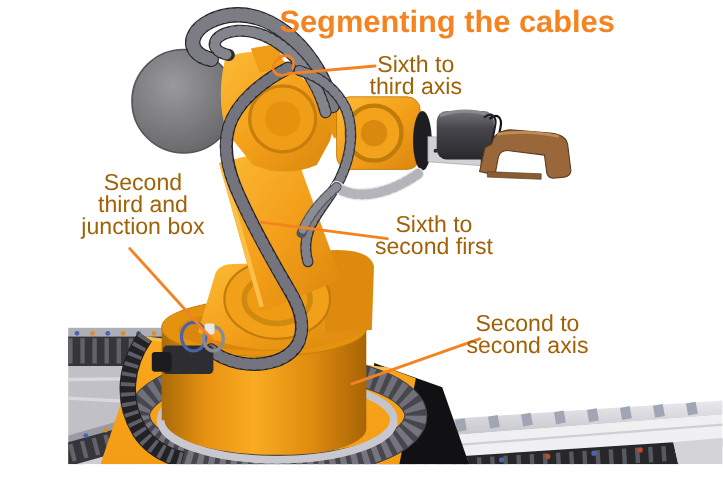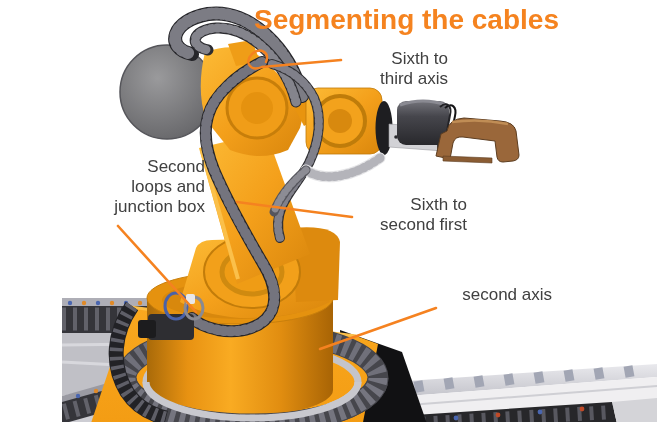--- a/index.html
+++ b/index.html
@@ -7,22 +7,22 @@
     position:relative;width:657px;height:422px;overflow:hidden;background:#ffffff;
     font-family:"Liberation Sans","DejaVu Sans",sans-serif;
   }
   #robot-svg{position:absolute;left:0;top:0;}
   .title{
     position:absolute;left:254px;top:4px;width:400px;
     font-size:28px;font-weight:bold;color:#F5831F;letter-spacing:0px;
     white-space:nowrap;
   }
   .callout{
-    position:absolute;color:#404040;font-size:17px;line-height:20px;
-    text-align:right;
+    position:absolute;color:#a16207;font-size:21px;line-height:20px;
+    text-align:center;
   }
   .callout div{white-space:nowrap;}
   .co-sixth   {left:308px;top:49px;width:140px;}
   .co-service {left:55px; top:157px;width:150px;}
   .co-third   {left:322px;top:195px;width:145px;}
   .co-second  {left:407px;top:285px;width:145px;}
 </style>
 </head>
 <body>
 
@@ -220,26 +220,27 @@
 
   <div class="title">Segmenting the cables</div>
 
   <div class="callout co-sixth">
     <div>Sixth to</div>
     <div>third axis</div>
   </div>
 
   <div class="callout co-service">
     <div>Second</div>
-    <div>loops and</div>
+    <div>third and</div>
     <div>junction box</div>
   </div>
 
   <div class="callout co-third">
     <div>Sixth to</div>
     <div>second first</div>
   </div>
 
   <div class="callout co-second">
+    <div>Second to</div>
     <div>second axis</div>
   </div>
 
 </div>
 
 </body></html>

